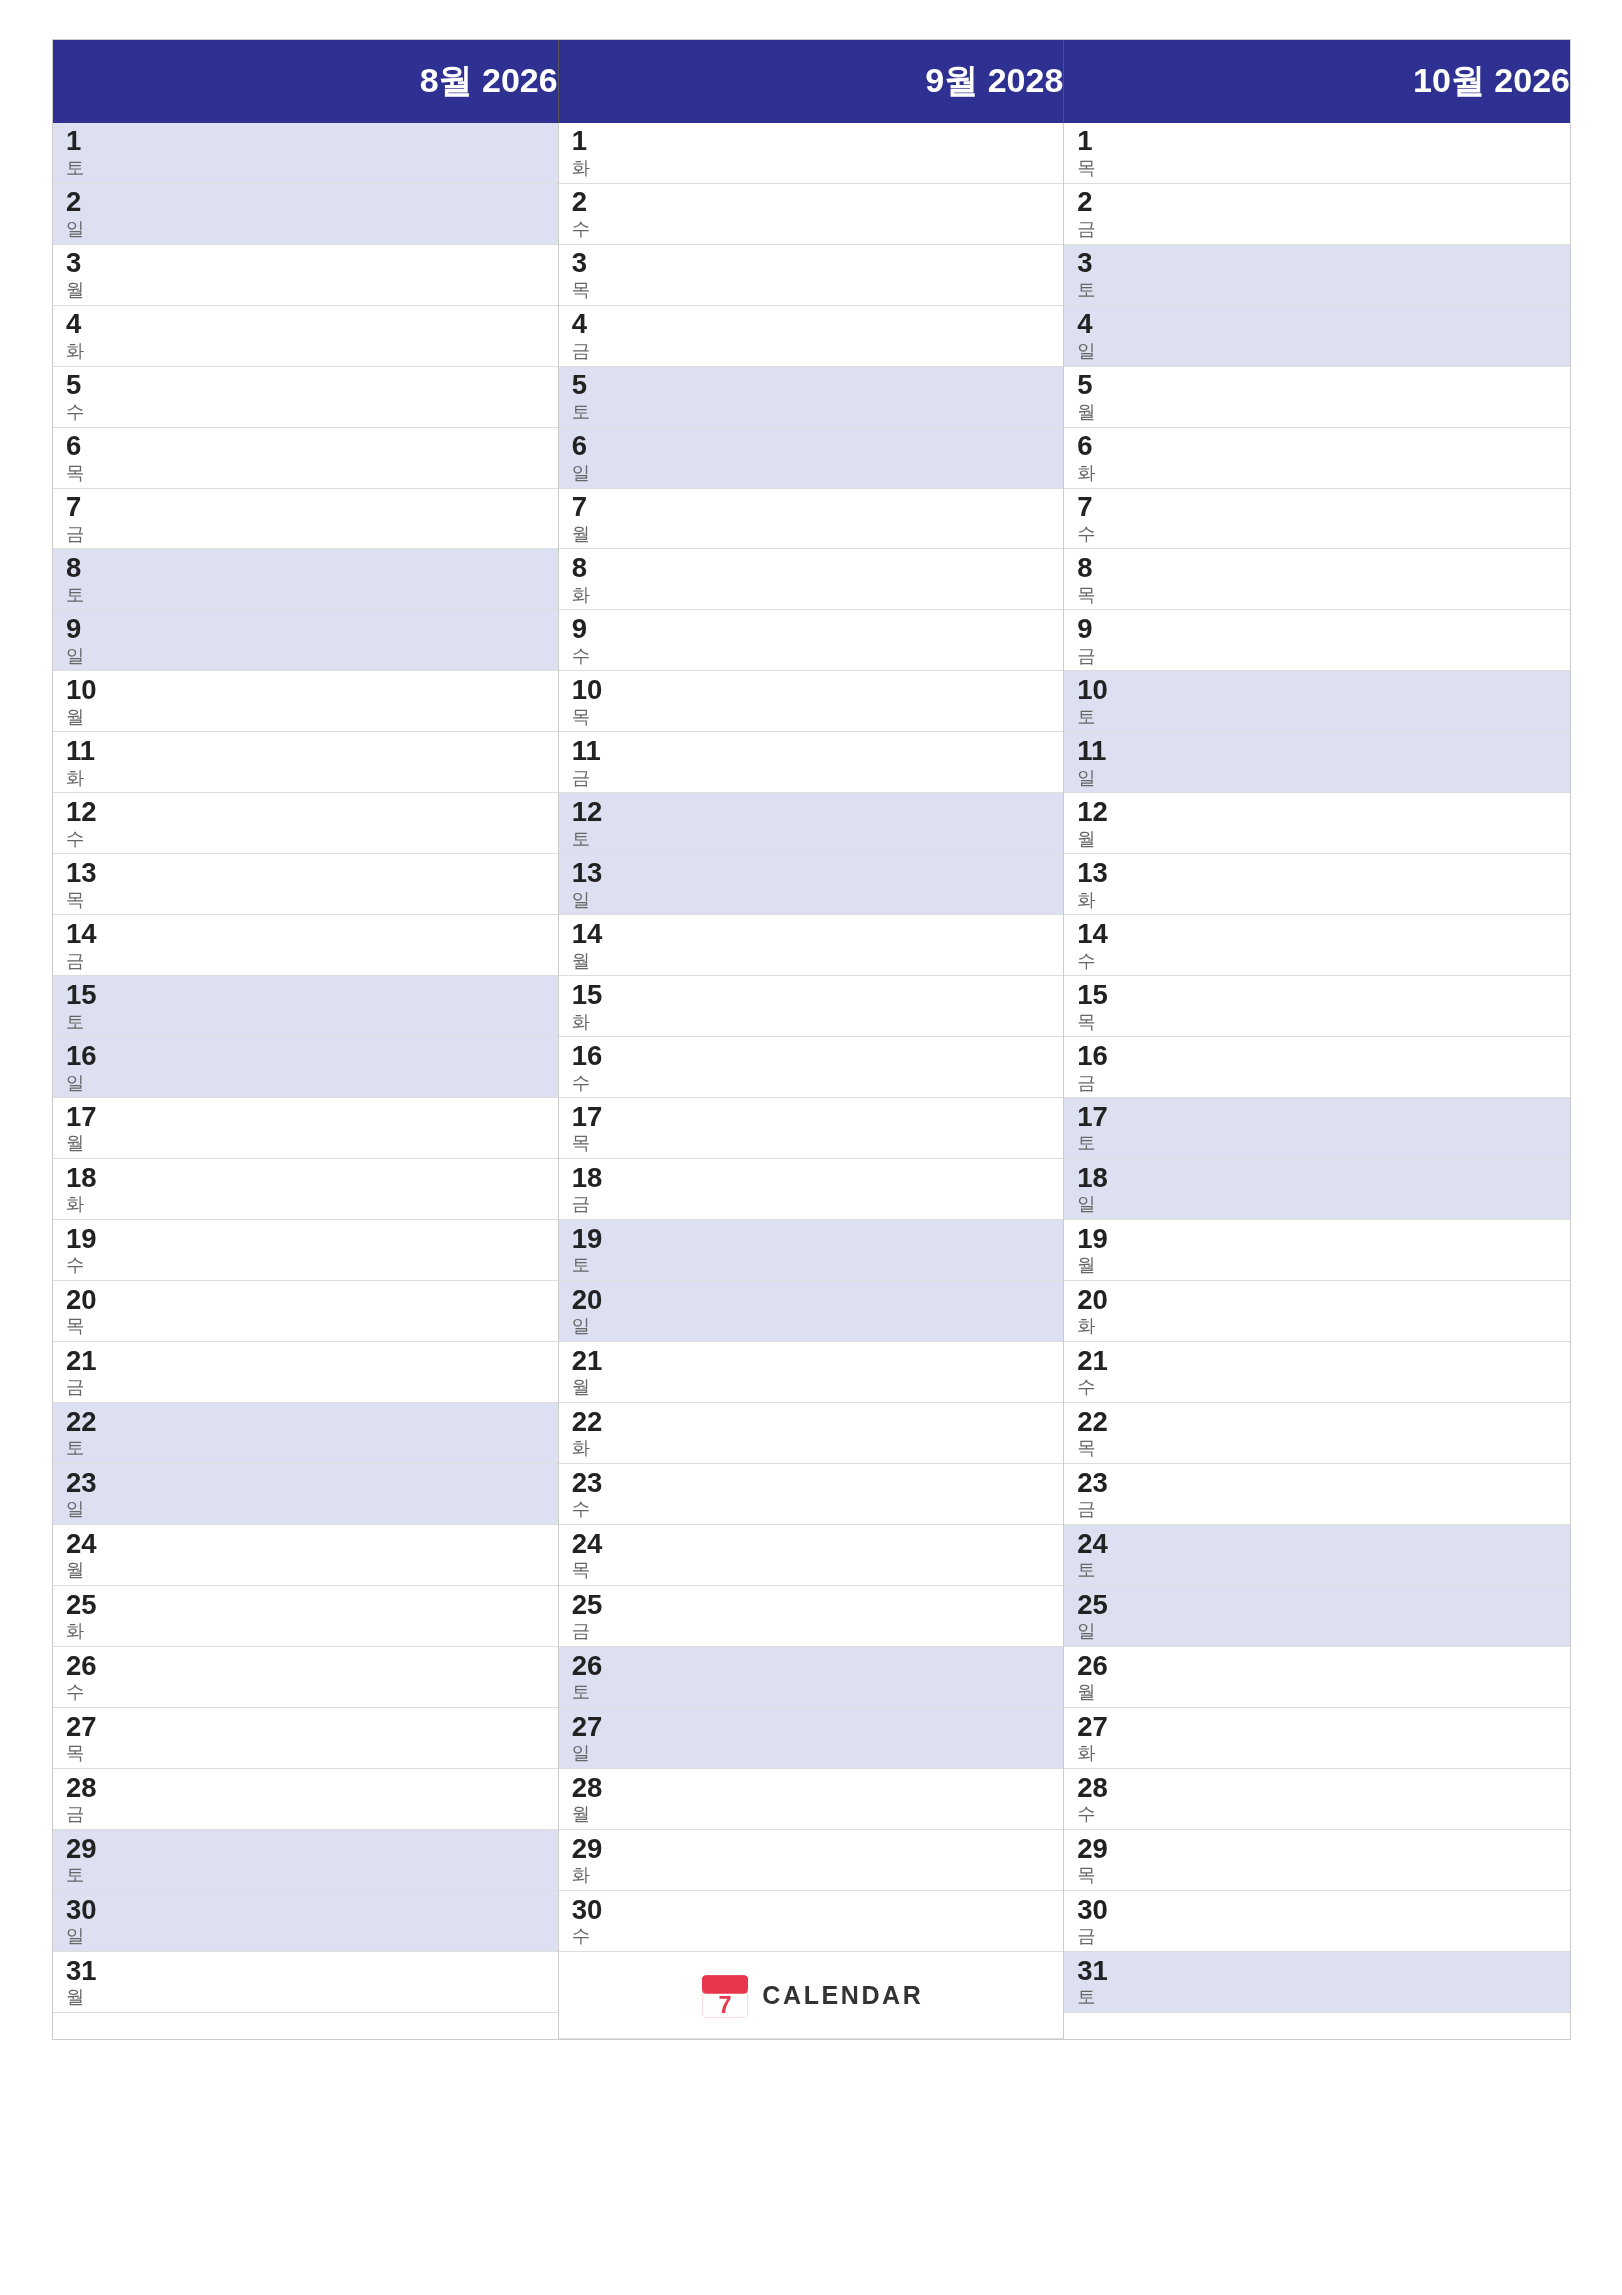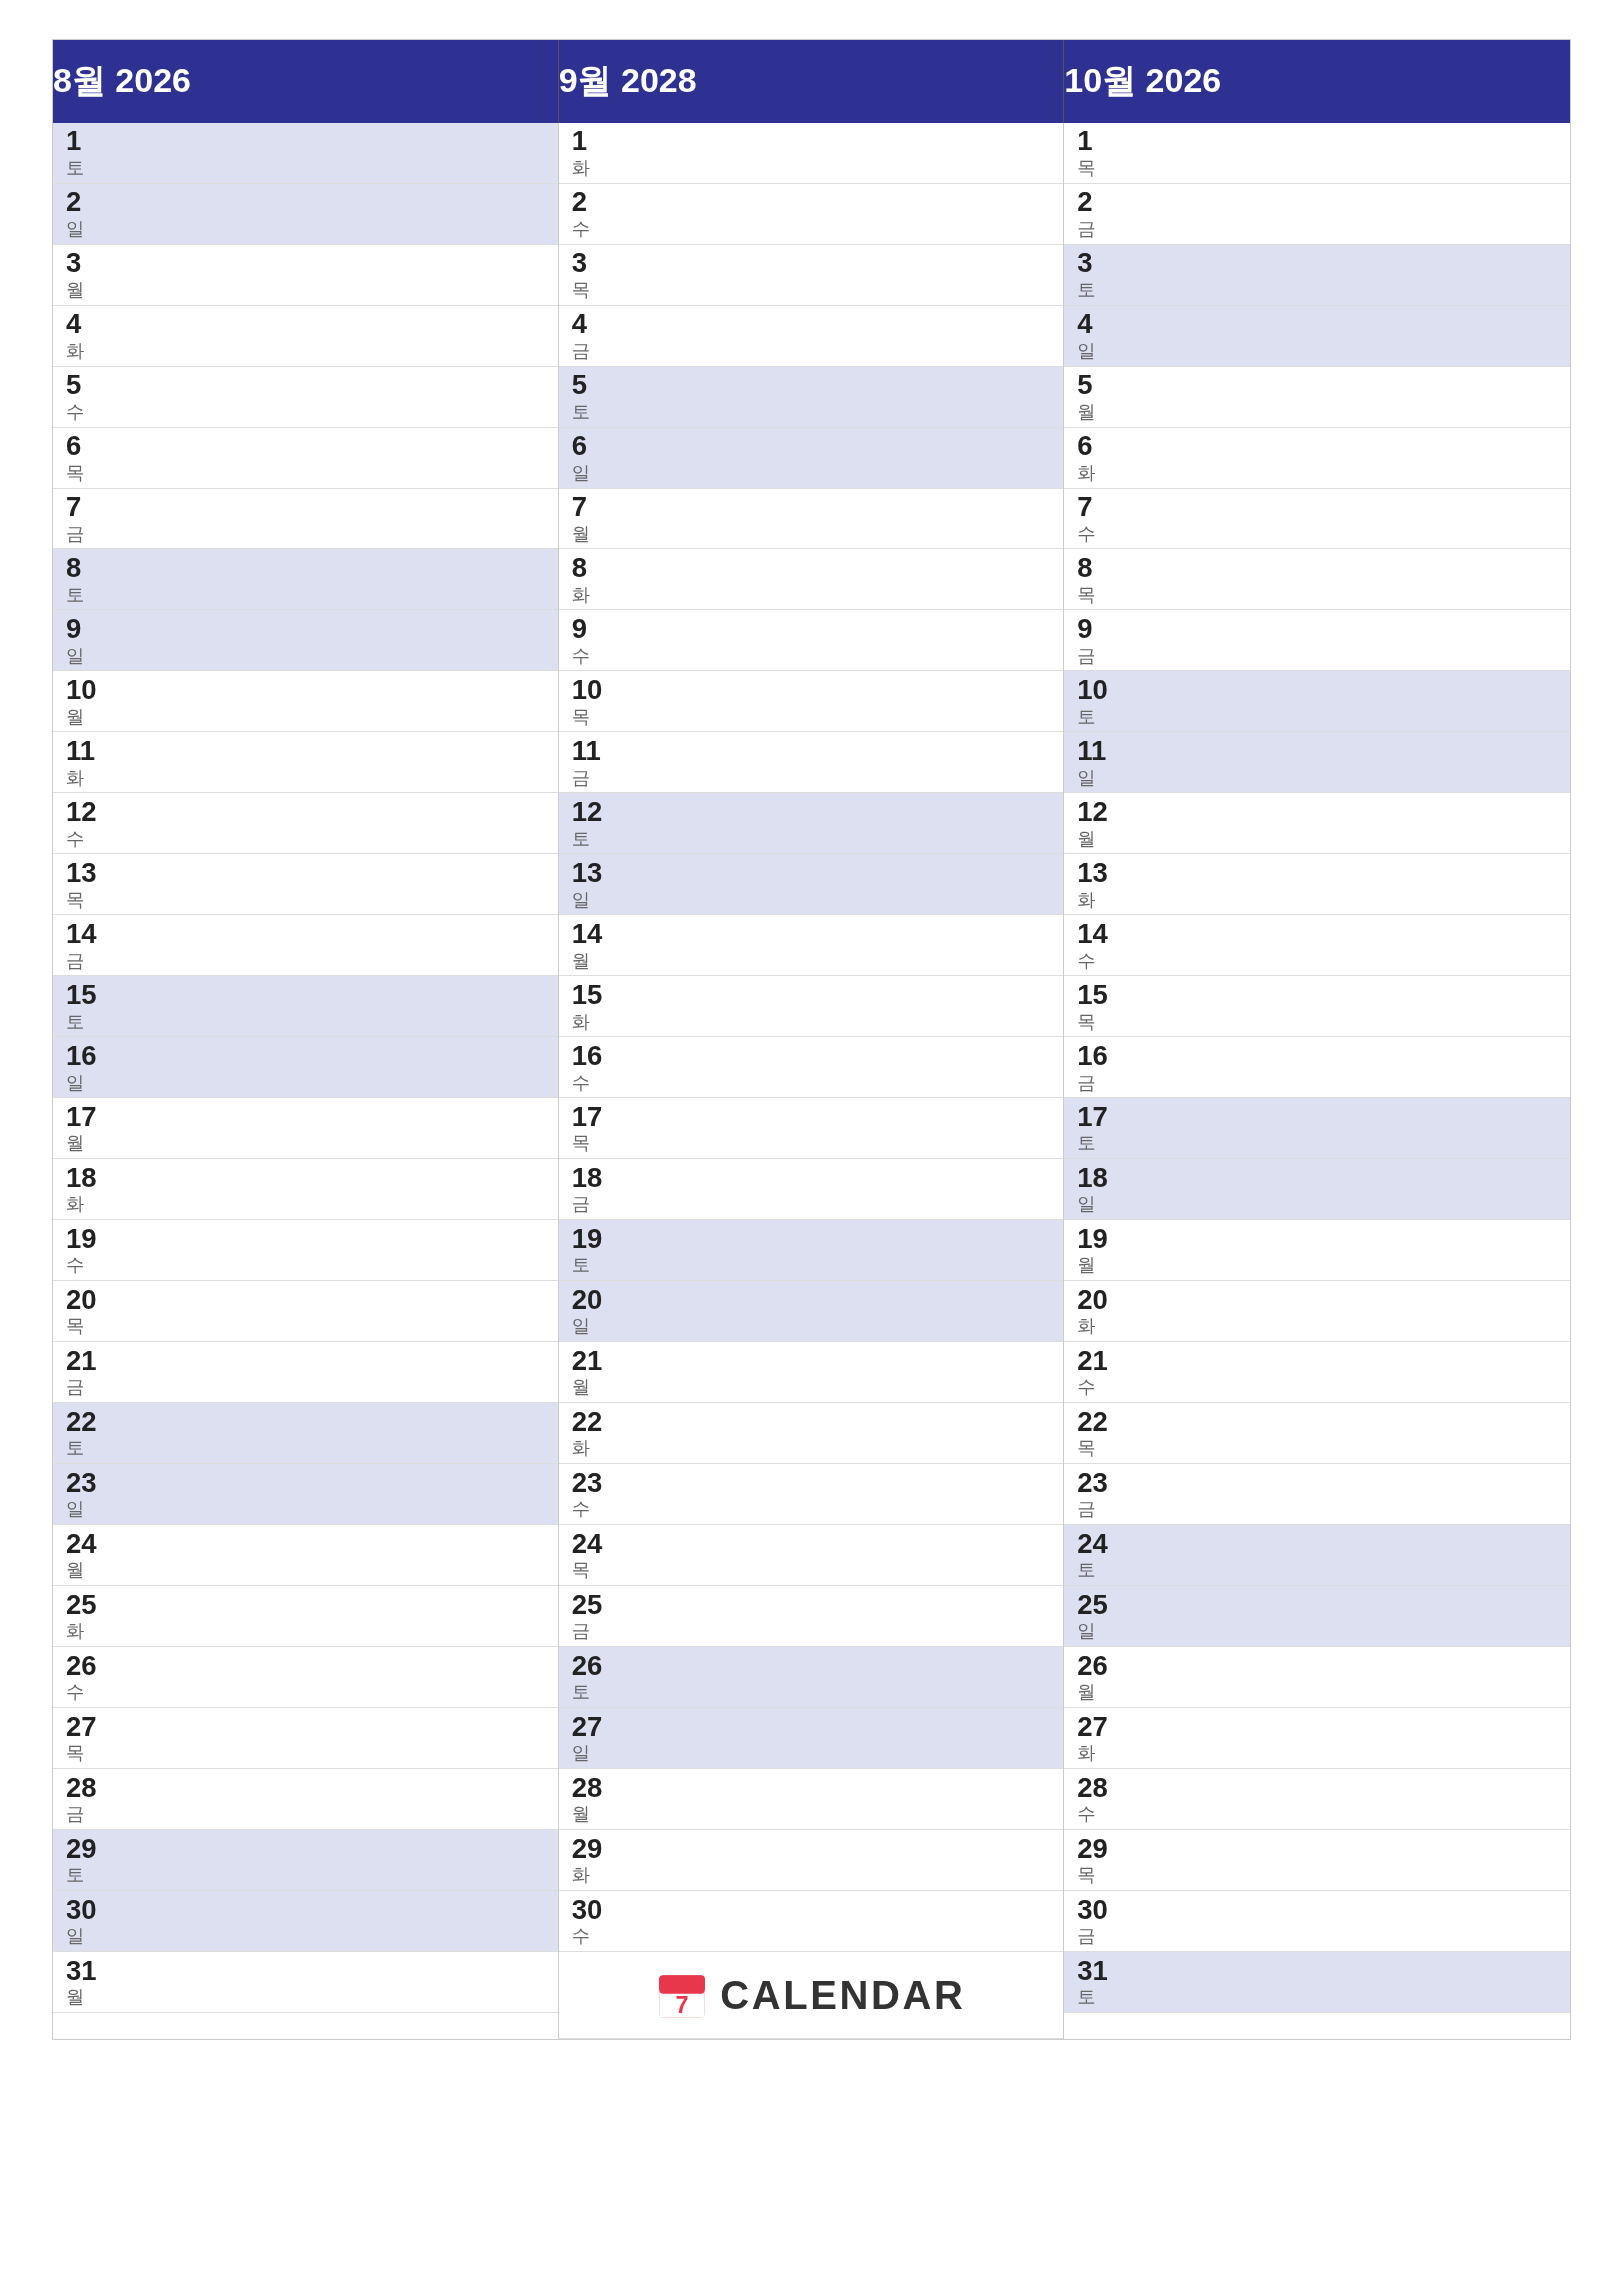--- a/index.html
+++ b/index.html
@@ -14,21 +14,21 @@
       width: 100%;
       border: 1.3px solid #ccc;
     }
     .header-row {
       display: grid;
       grid-template-columns: 1fr 1fr 1fr;
     }
     .month-header {
       background: #2e3192;
       color: #fff;
-      text-align: left;
+      text-align: right;
       font-size: 34px;
       font-weight: bold;
       padding: 18.3px 0;
       border-right: 1.3px solid #555;
     }
     .month-header:last-child {
       border-right: none;
     }
     .month-column {
       border-right: 1.3px solid #ccc;
@@ -70,21 +70,21 @@
       align-items: center;
       justify-content: center;
       padding: 13px;
     }
     .logo-icon {
       width: 52px;
       height: 52px;
       margin-right: 11.8px;
     }
     .logo-text {
-      font-size: 40px;
+      font-size: 25px;
       font-weight: bold;
       letter-spacing: 2.6px;
       color: #333;
     }
   </style>
 </head>
 <body>
 
 <div class="calendar-container">
 

